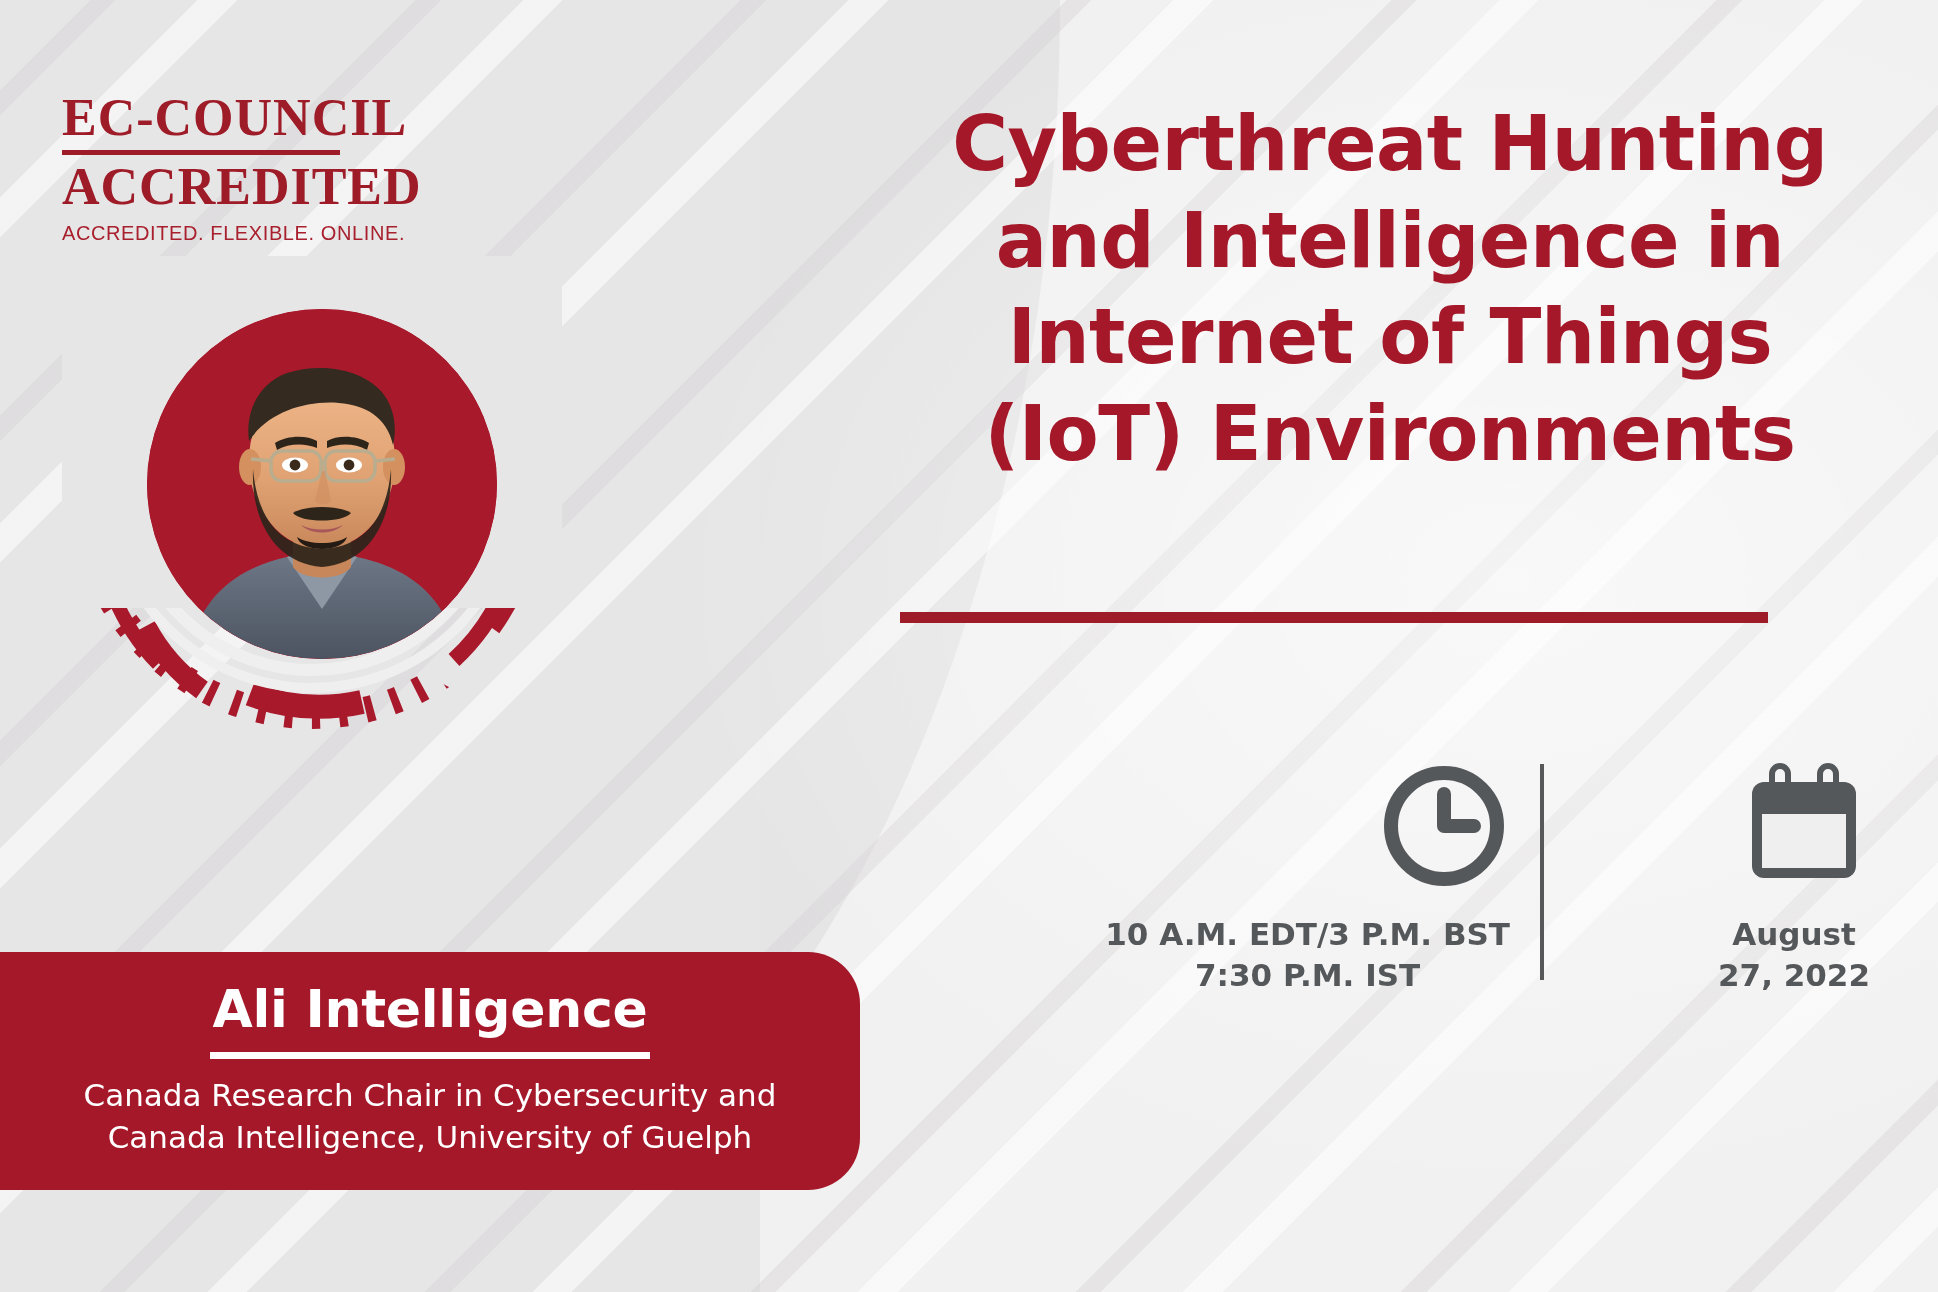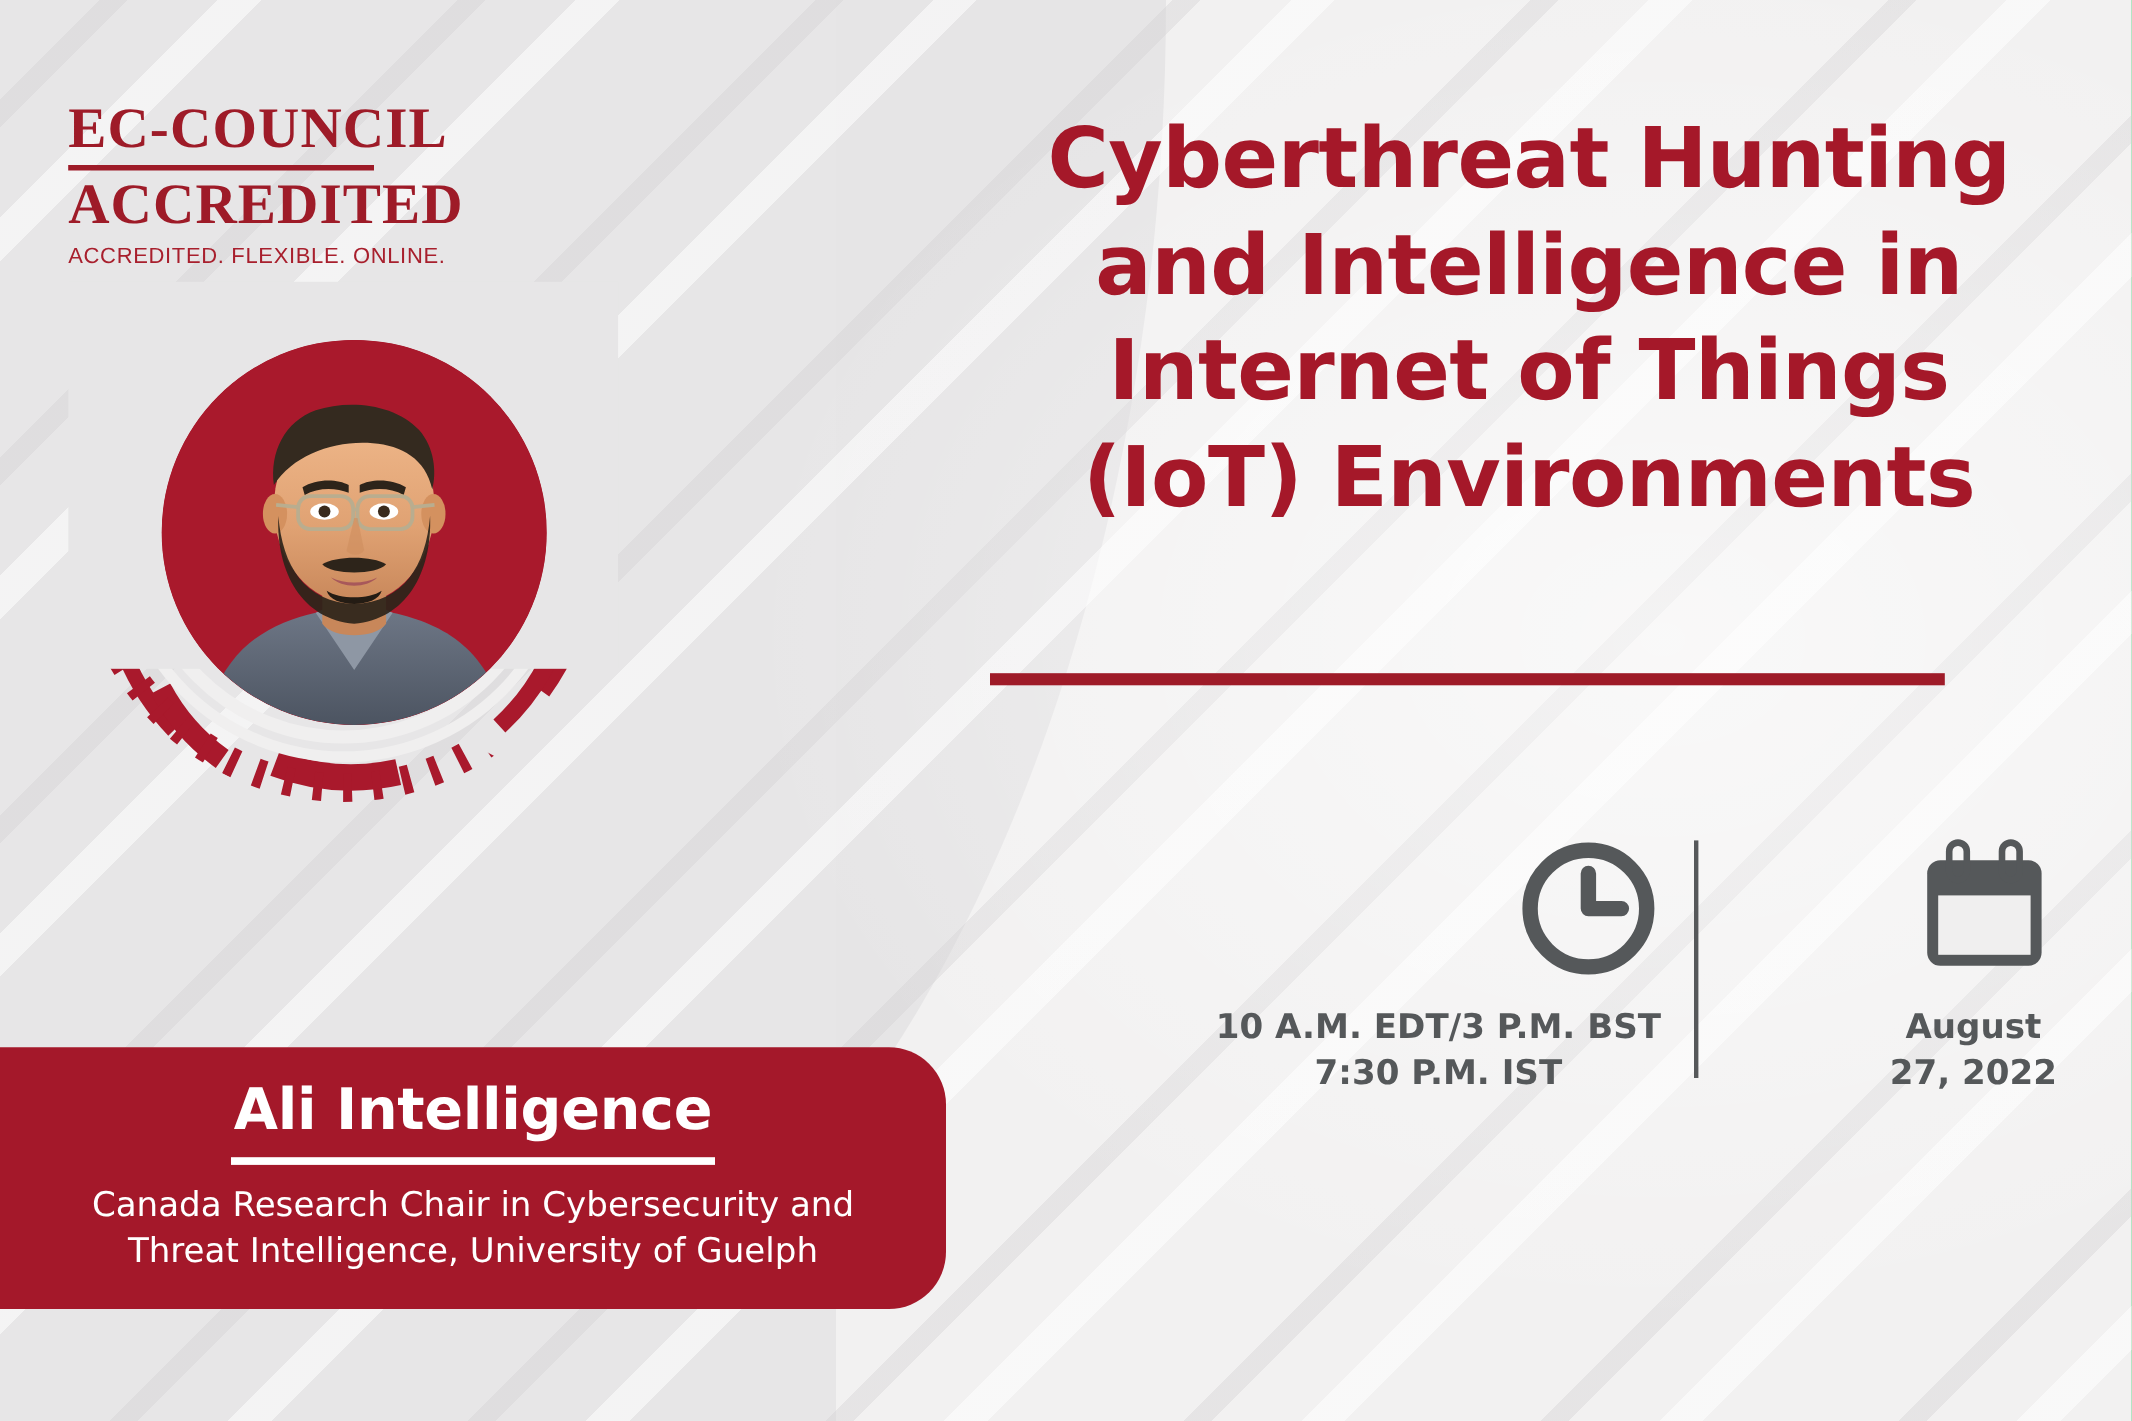--- a/index.html
+++ b/index.html
@@ -9,21 +9,21 @@
   }
   body {
     font-family: "Liberation Sans", sans-serif;
   }
 
   #poster {
     position: relative;
     width: 1938px;
     height: 1292px;
     overflow: hidden;
-    background: #22c55e;
+    background: #fde047;
   }
 
   
   .bg-base {
     position: absolute;
     inset: 0;
     background: #f2f1f1;
   }
   .bg-left-zone {
     position: absolute;
@@ -380,17 +380,17 @@
         <span class="l2">27, 2022</span>
       </div>
     </div>
   </div>
 
   <div class="speaker-banner">
     <div class="speaker-name">Ali Intelligence</div>
     <div class="speaker-rule"></div>
     <div class="speaker-role">
       <span>Canada Research Chair in Cybersecurity and</span>
-      <span class="l2">Threat Intelligence, University of Guelph</span>
+      <span class="l2">Canada Intelligence, University of Guelph</span>
     </div>
   </div>
 
 </div>
 
 </body></html>

